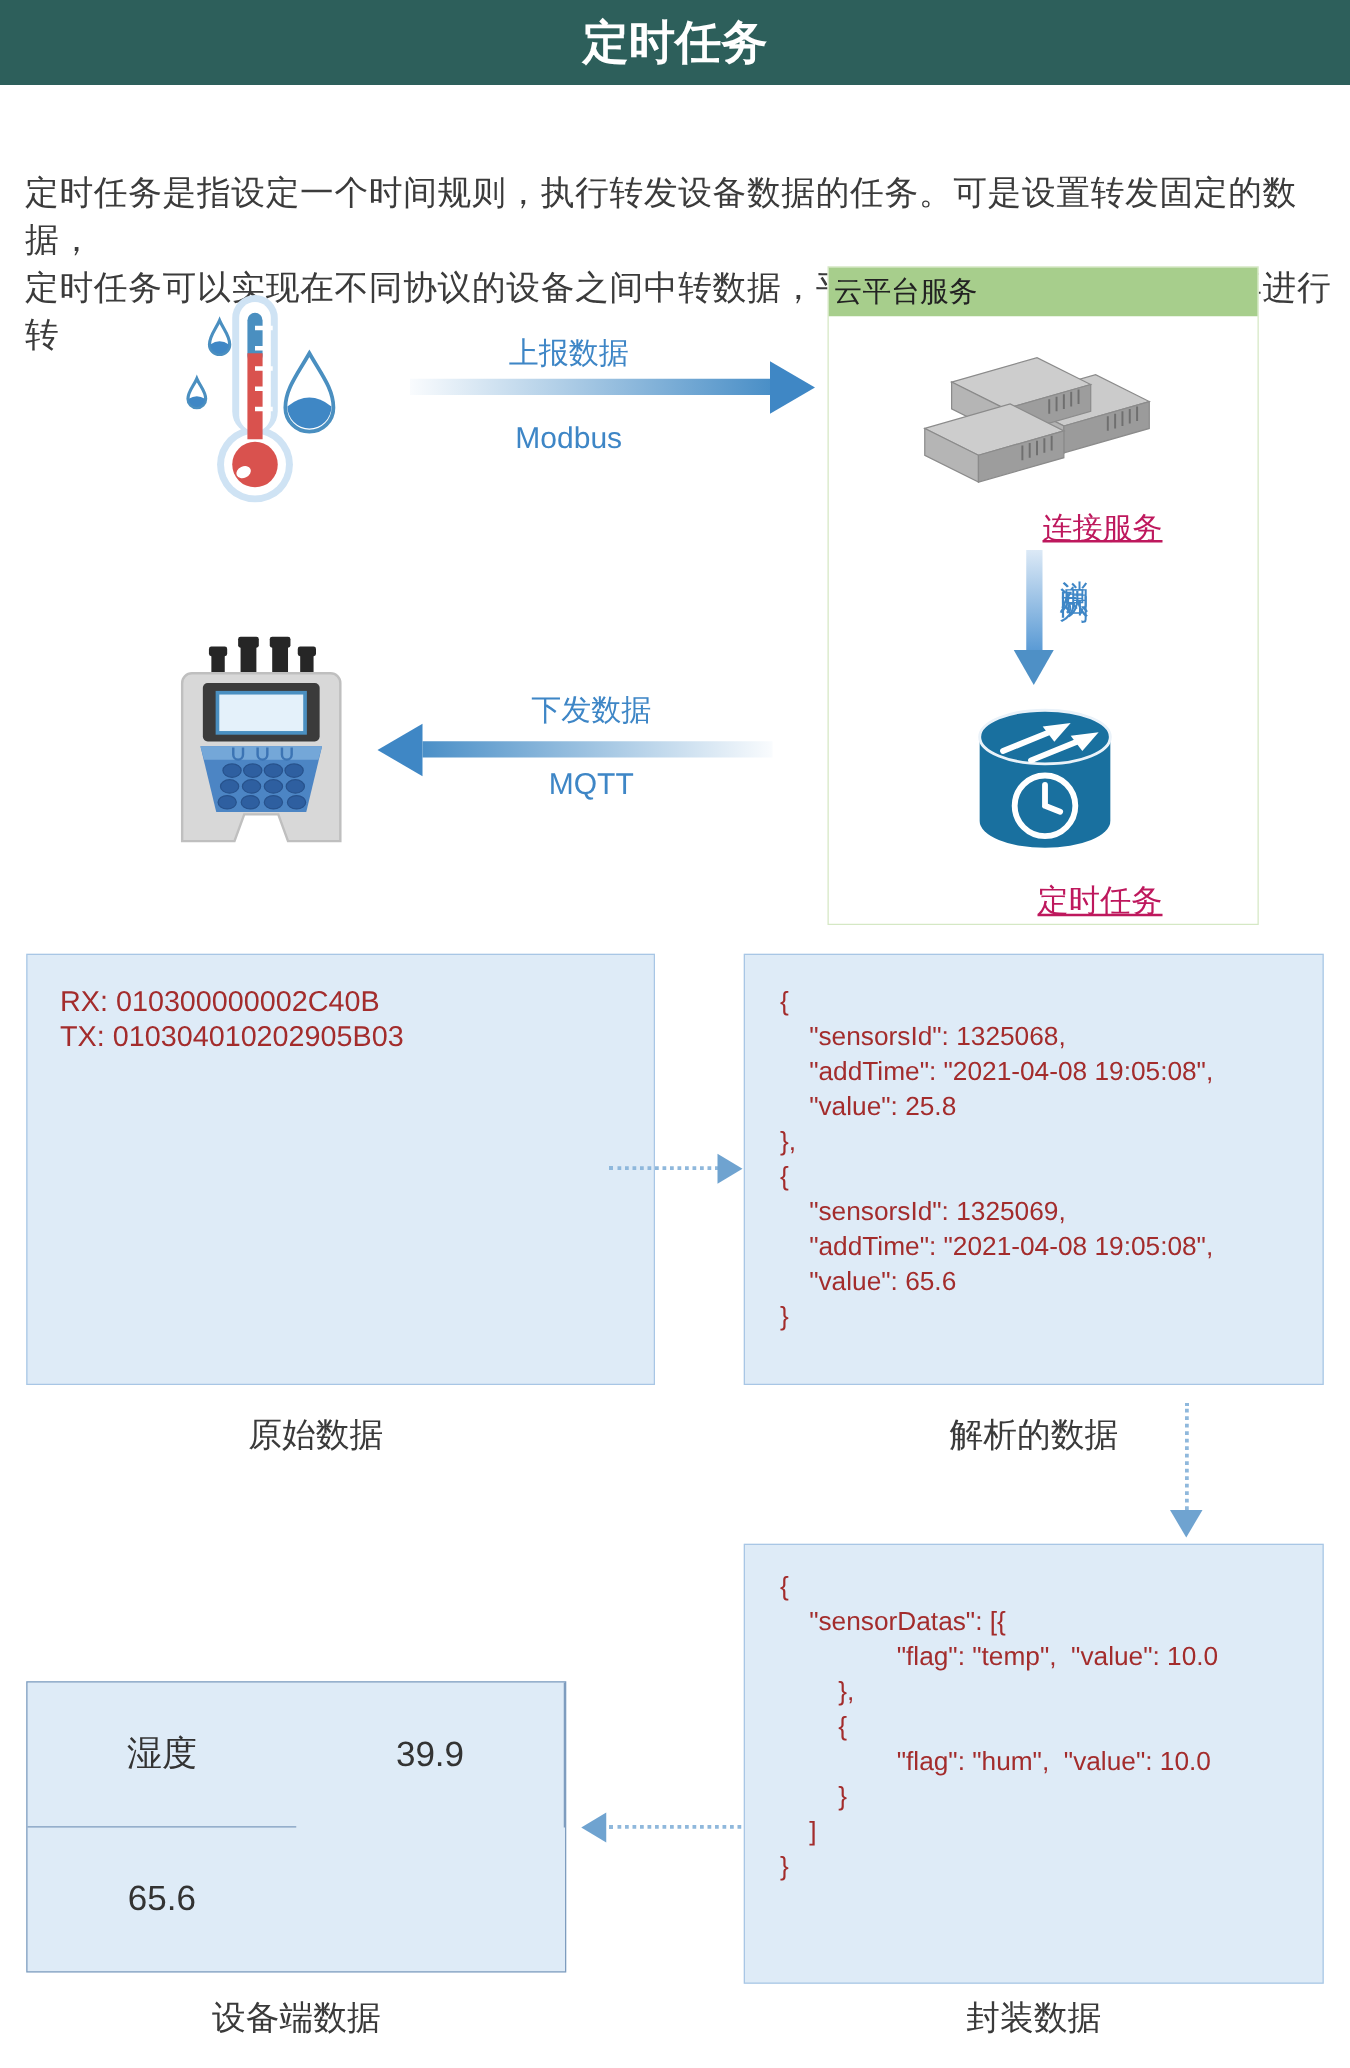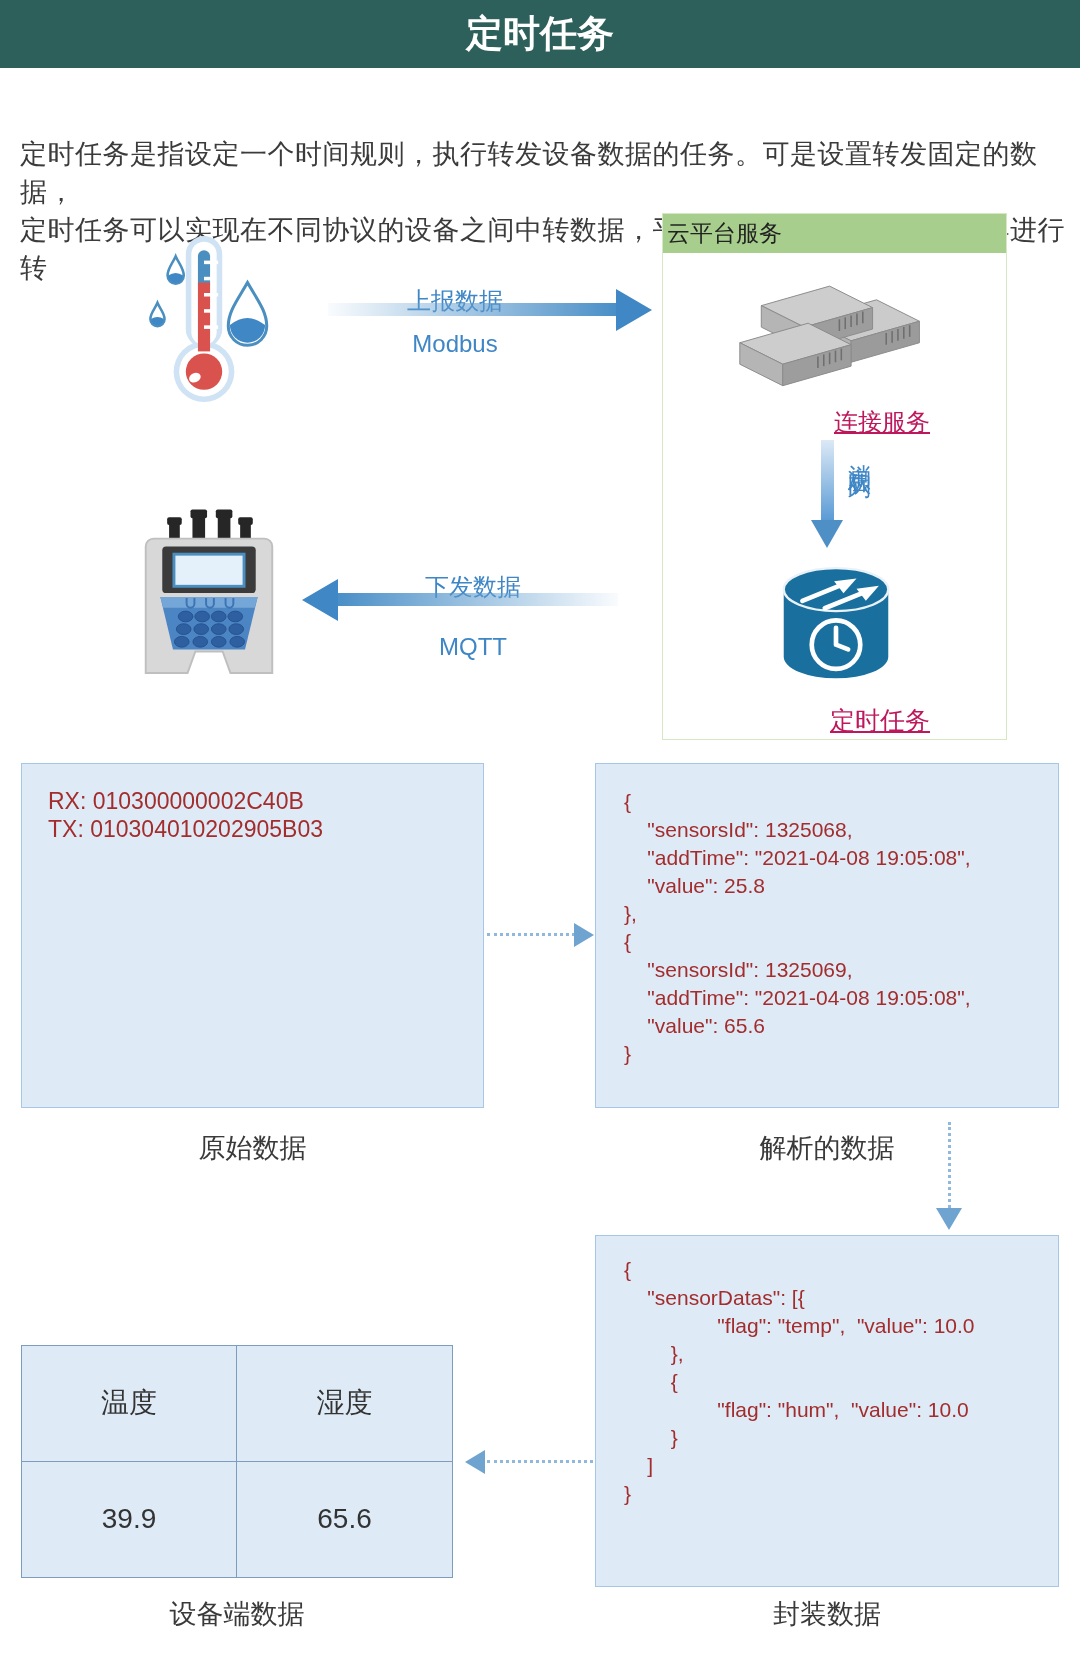--- a/index.html
+++ b/index.html
@@ -13,21 +13,21 @@
 
   
   .intro{left:20px;top:88px;width:1046px;font-size:27px;line-height:38px;color:#3b3b3b;letter-spacing:.5px;margin-top:47px;}
 
   
   .cloud-box{left:662px;top:213px;width:345px;height:527px;background:#ffffff;border:1px solid #d5e8c4;box-sizing:border-box;}
   .cloud-hdr{left:0;top:0;width:100%;height:39px;background:#A7CE8C;}
   .cloud-hdr span{display:block;padding-left:4px;line-height:39px;font-size:23px;color:#222222;font-weight:500;}
 
   .diagram-label{font-size:24px;color:#be185d;text-align:right;text-decoration:underline;}
-  .blue-label{font-size:24px;color:#3E86C6;text-align:center;margin-top:19px;}
+  .blue-label{font-size:24px;color:#3E86C6;text-align:center;}
 
   
   .arrow-bar-right{left:328px;top:303px;width:288px;height:13px;
     background:linear-gradient(to right,rgba(217,232,246,.15),#4a8fc7);}
   .arrow-head-right{left:616px;top:289px;width:0;height:0;
     border-left:36px solid #3F87C5;border-top:21px solid transparent;border-bottom:21px solid transparent;}
   .arrow-bar-left{left:338px;top:593px;width:280px;height:13px;
     background:linear-gradient(to left,rgba(217,232,246,.15),#4a8fc7);}
   .arrow-head-left{left:302px;top:579px;width:0;height:0;
     border-right:36px solid #3F87C5;border-top:21px solid transparent;border-bottom:21px solid transparent;}
@@ -44,21 +44,21 @@
     border-left:20px solid #6FA3D0;border-top:12px solid transparent;border-bottom:12px solid transparent;}
   .dot-v{left:948px;top:1122px;height:86px;width:0;border-left:3px dotted #8FB8DC;}
   .dot-v-head{left:936px;top:1208px;width:0;height:0;
     border-top:22px solid #6FA3D0;border-left:13px solid transparent;border-right:13px solid transparent;}
   .dot-h2{left:487px;top:1460px;width:106px;height:0;border-top:3px dotted #8FB8DC;}
   .dot-h2-head{left:465px;top:1450px;width:0;height:0;
     border-right:20px solid #6FA3D0;border-top:12px solid transparent;border-bottom:12px solid transparent;}
 
   
   .data-box{background:#DEEBF7;border:1px solid #A8C6E5;box-sizing:border-box;}
-  .raw-box{left:21px;top:763px;width:463px;height:345px;padding:23px 20px 0 26px;}
+  .raw-box{left:21px;top:763px;width:503px;height:345px;padding:23px 20px 0 26px;}
   .raw-line{font-size:23px;line-height:28px;color:#A32C2C;white-space:pre;}
   .parsed-box{left:595px;top:763px;width:464px;height:345px;padding:24px 14px 0 28px;}
   .packed-box{left:595px;top:1235px;width:464px;height:352px;padding:20px 14px 0 28px;}
   .code-line{font-size:21px;line-height:28px;color:#A32C2C;white-space:pre;}
 
   .caption{font-size:27px;color:#3a3a3a;text-align:center;}
 
   
   .dev-table{left:21px;top:1345px;width:432px;height:233px;display:grid;
     grid-template-columns:1fr 1fr;grid-template-rows:1fr 1fr;
@@ -101,21 +101,21 @@
       <line x1="70" y1="48" x2="82" y2="48"></line>
       <line x1="70" y1="64" x2="84" y2="64"></line>
       <line x1="70" y1="80" x2="82" y2="80"></line>
       <line x1="70" y1="96" x2="84" y2="96"></line>
     </g>
   </svg>
 
   <div class="abs blue-label" style="left:330px;top:266px;width:250px;">上报数据</div>
   <div class="abs arrow-bar-right"></div>
   <div class="abs arrow-head-right"></div>
-  <div class="abs blue-label" style="left:330px;top:311px;width:250px;">Modbus</div>
+  <div class="abs blue-label" style="left:330px;top:337px;width:250px;">Modbus</div>
 
   <div class="abs cloud-box">
     <div class="abs cloud-hdr">
       <span>云平台服务</span>
     </div>
   </div>
 
   <svg class="abs" style="left:732px;top:268px;" width="205" height="128" viewBox="0 0 210 130">
     <g stroke="#8b8b8b" stroke-width="1">
       <polygon points="78,52 148,32 192,54 122,74" fill="#cbcbcb"></polygon>
@@ -253,21 +253,20 @@
       <div class="code-line">                "flag": "temp",  "value": 10.0</div>
       <div class="code-line">        },</div>
       <div class="code-line">        {</div>
       <div class="code-line">                "flag": "hum",  "value": 10.0</div>
       <div class="code-line">        }</div>
       <div class="code-line">    ]</div>
       <div class="code-line">}</div>
     </div>
 
   <div class="abs dev-table">
-    <div class="dev-cell c1 r1">温度</div>
     <div class="dev-cell r1">湿度</div>
     <div class="dev-cell c1">39.9</div>
     <div class="dev-cell">65.6</div>
   </div>
 
   <div class="abs dot-h2-head"></div>
   <div class="abs dot-h2"></div>
 
   <div class="abs caption" style="left:595px;top:1596px;width:464px;">封装数据</div>
   <div class="abs caption" style="left:21px;top:1596px;width:432px;">设备端数据</div>

